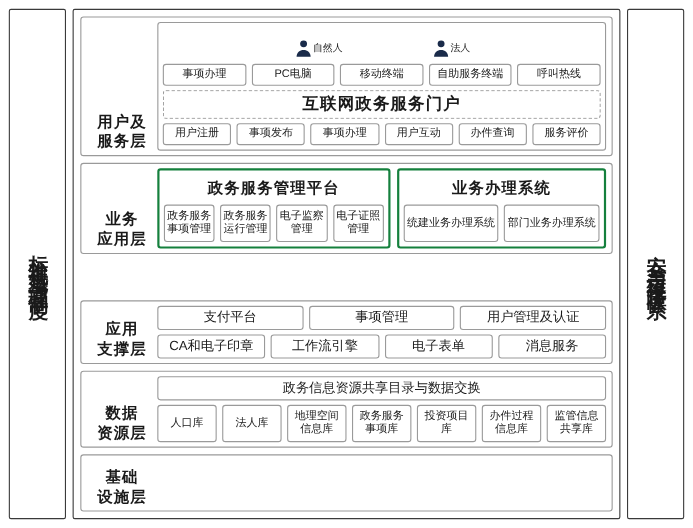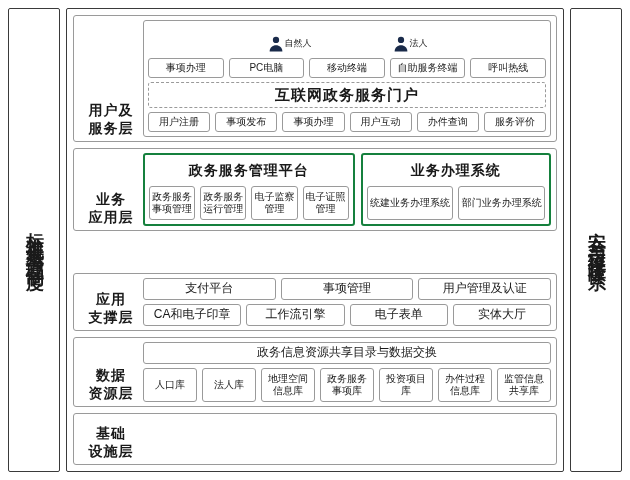--- a/index.html
+++ b/index.html
@@ -257,21 +257,21 @@
       <div class="layer-body">
         <div class="row">
           <div class="box mid">支付平台</div>
           <div class="box mid">事项管理</div>
           <div class="box mid">用户管理及认证</div>
         </div>
         <div class="row">
           <div class="box mid">CA和电子印章</div>
           <div class="box mid">工作流引擎</div>
           <div class="box mid">电子表单</div>
-          <div class="box mid">实体大厅</div>
+          <div class="box mid">消息服务</div>
         </div>
       </div>
     </div>
 
     <div class="layer" style="flex:0.95;">
       <div class="layer-title">
         <span>
           <span>数据</span><br>
           <span>资源层</span>
         </span>

